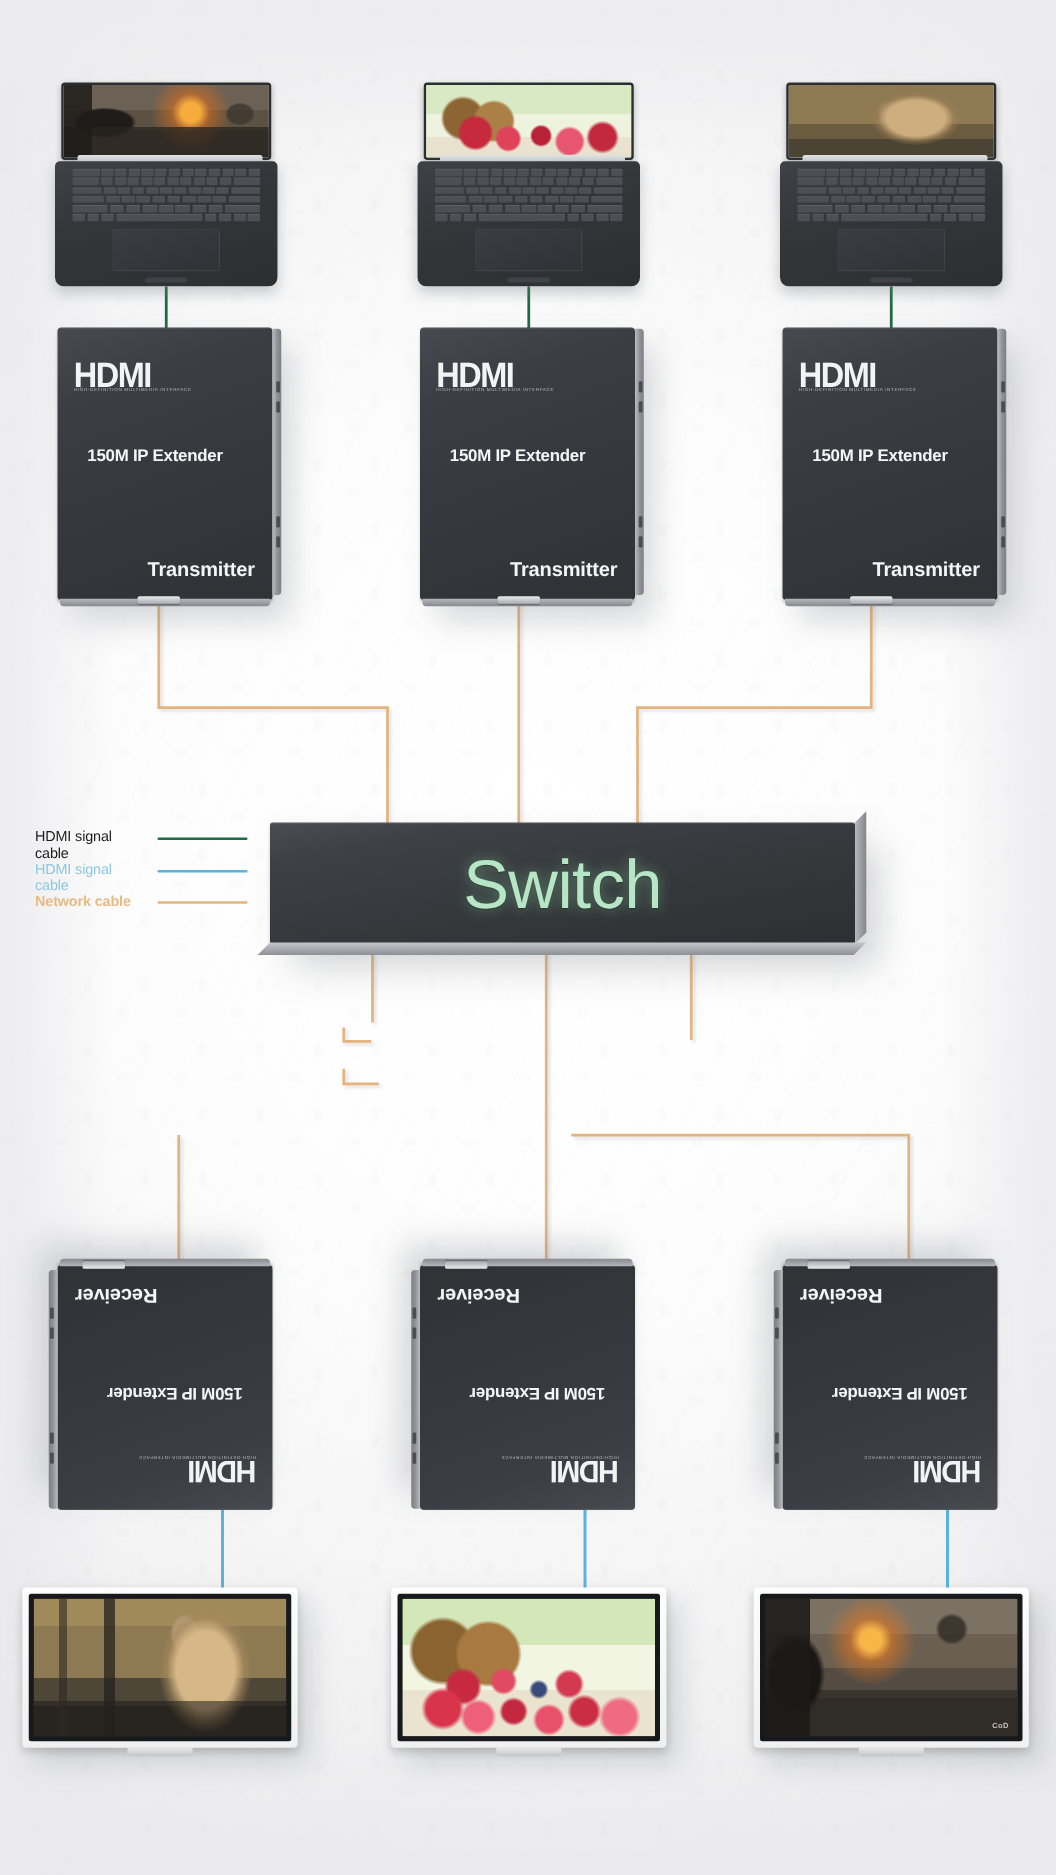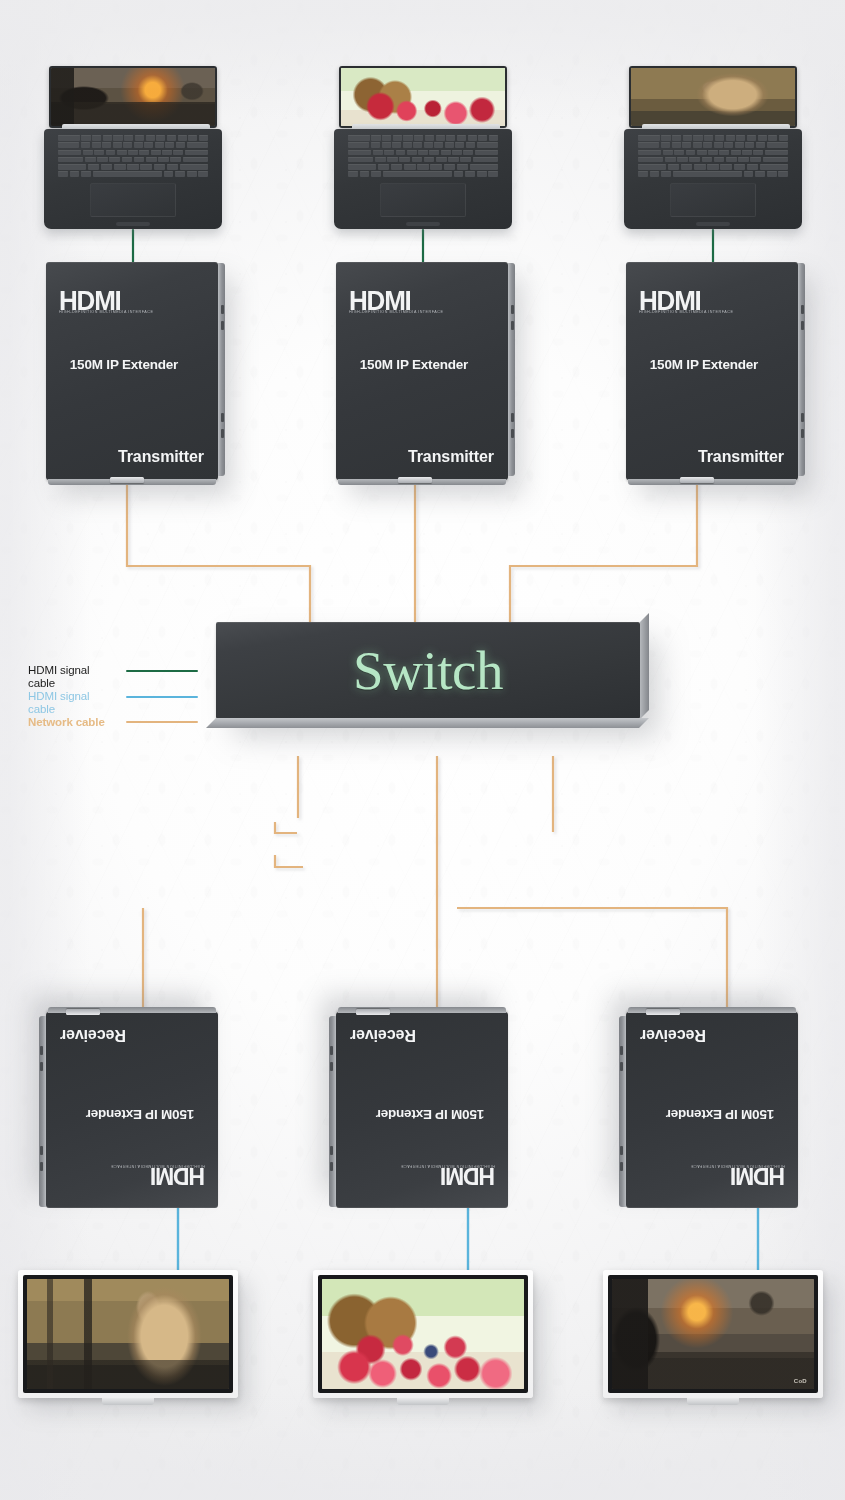--- a/index.html
+++ b/index.html
@@ -107,28 +107,27 @@
     color:#f4f5f6; font-size:13.5px; font-weight:bold; letter-spacing:-.2px;
   }
   .dev-role{
     position:absolute; right:14px; bottom:14px;
     color:#f4f5f6; font-size:16px; font-weight:bold; letter-spacing:-.1px;
   }
   .flip180{ transform:rotate(180deg); }
 
   
   #switch-box{
-    position:absolute; left:216px; top:622px; width:424px; height:97px;
+    position:absolute; left:216px; top:658px; width:468px; height:97px;
     background:linear-gradient(170deg,#4a4d51 0%,#3d4044 18%,#35383b 60%,#2d3033 100%);
     border-radius:2px;
     box-shadow:
       0 2px 3px rgba(0,0,0,.18),
       18px 18px 30px rgba(125,129,135,.34),
       inset 0 1px 0 rgba(255,255,255,.10);
-    font-family: Liberation Serif, serif;
   }
   #switch-box .sw-bot{
     position:absolute; left:0; right:-9px; bottom:-9px; height:10px;
     background:linear-gradient(to bottom,#c3c6ca,#8d9095);
     transform:skewX(-45deg); transform-origin:left top;
   }
   #switch-box .sw-side{
     position:absolute; right:-9px; top:0; width:9px; bottom:0;
     background:linear-gradient(to right,#b5b8bc,#83868b);
     transform:skewY(-45deg); transform-origin:left top;

